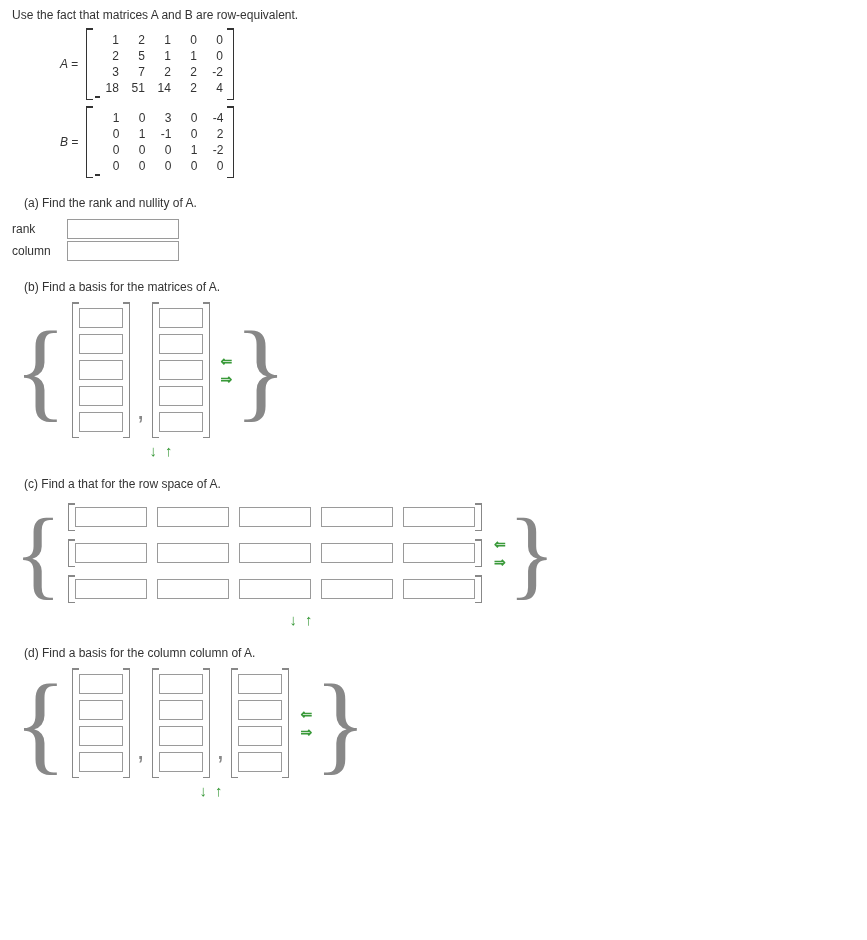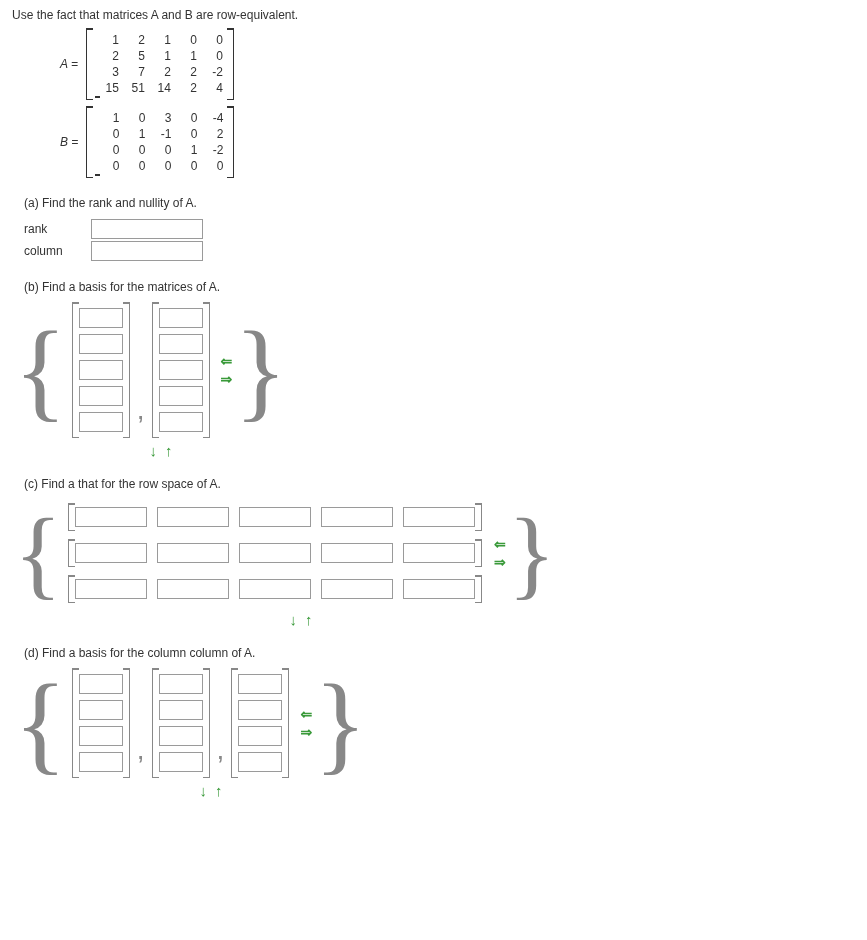--- a/index.html
+++ b/index.html
@@ -47,21 +47,21 @@
     width: 22px;
     text-align: right;
     padding: 1px 2px;
     font-family: Verdana, sans-serif;
   }
   .part { margin: 18px 0 8px 12px; }
   .sublabel {
     display: inline-block;
     width: 52px;
     vertical-align: middle;
-    margin: 4px 12px;
+    margin: 4px 0;
   }
   .txtbox {
     display: inline-block;
     border: 1px solid #9a9a9a;
     height: 18px;
     vertical-align: middle;
     background: #fff;
   }
   .txtbox.w110 { width: 110px; }
   .txtbox.w42 { width: 42px; }
@@ -170,21 +170,21 @@
         <span class="mcell">0</span>
       </div>
     <div class="mrow">
         <span class="mcell">3</span>
         <span class="mcell">7</span>
         <span class="mcell">2</span>
         <span class="mcell">2</span>
         <span class="mcell">-2</span>
       </div>
     <div class="mrow">
-        <span class="mcell">15</span>
+        <span class="mcell">18</span>
         <span class="mcell">51</span>
         <span class="mcell">14</span>
         <span class="mcell">2</span>
         <span class="mcell">4</span>
       </div>
   </span>
 </div>
 
 <div class="matrix-eq">
   <span class="mlabel">B =</span>

